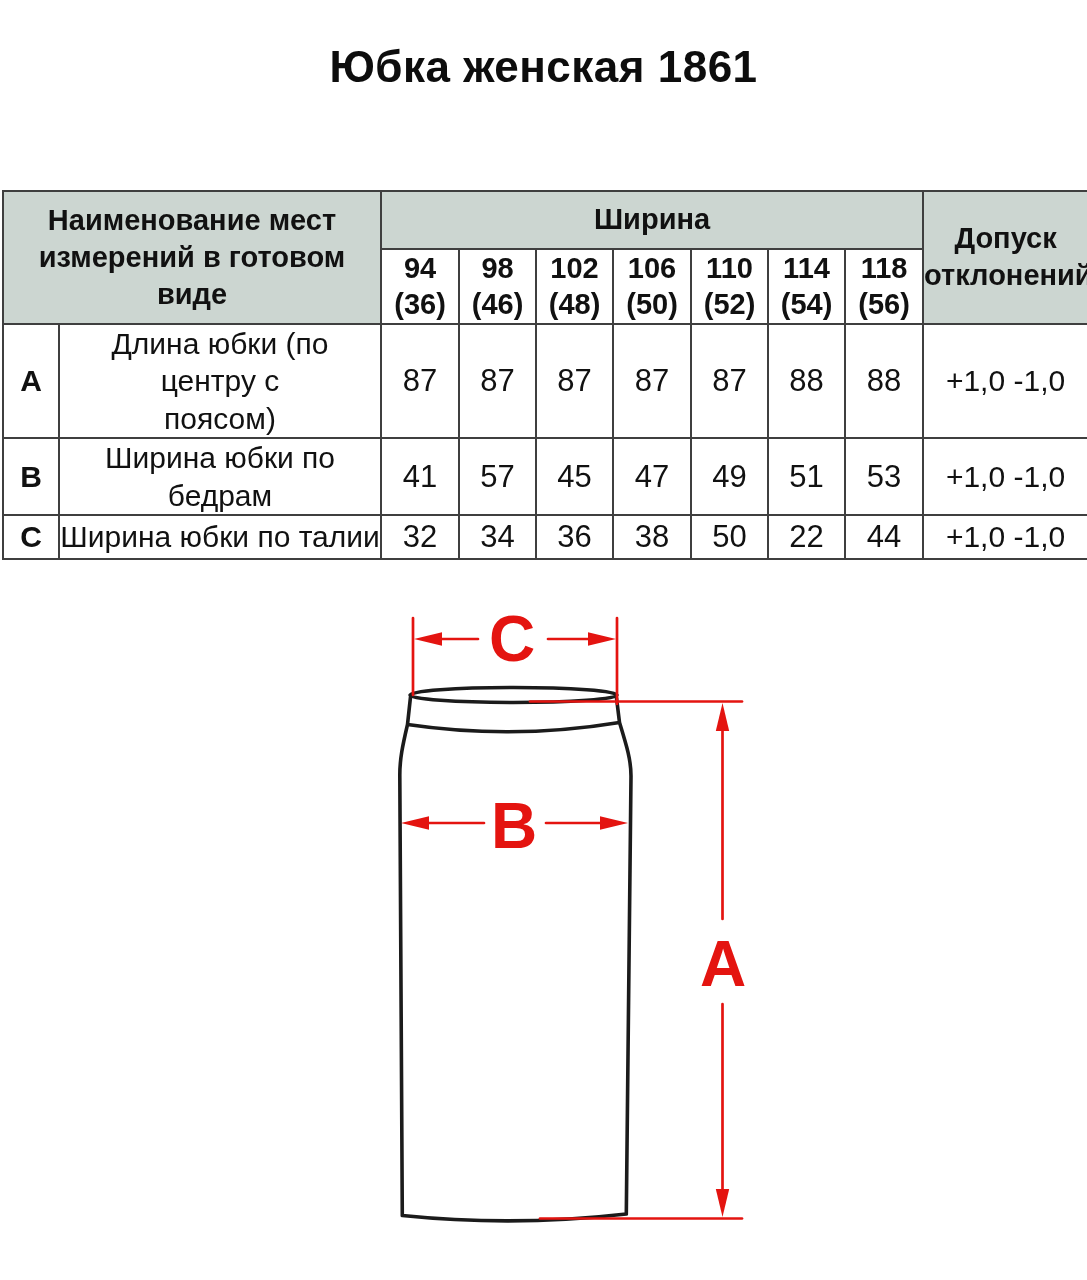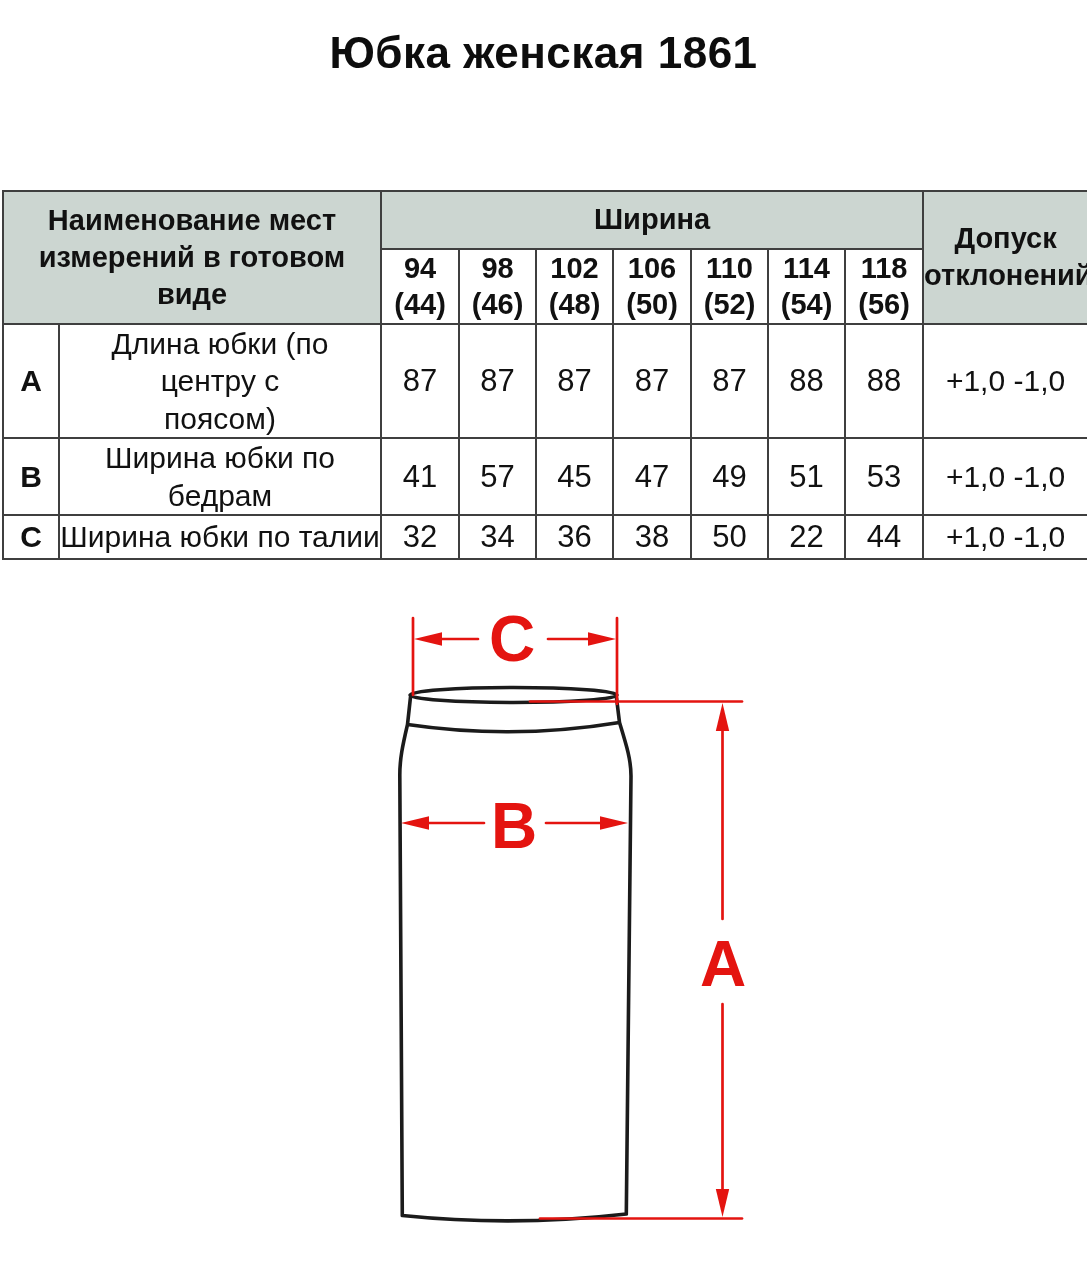--- a/index.html
+++ b/index.html
@@ -2,21 +2,21 @@
 <html><head>
 <meta charset="utf-8">
 <style>
   html,body{margin:0;padding:0;}
   body{
     width:1087px;height:1280px;position:relative;background:#ffffff;
     font-family:"Liberation Sans",sans-serif;color:#111;
     -webkit-font-smoothing:antialiased;overflow:hidden;
   }
   .page-title{
-    position:absolute;top:30px;left:0;width:100%;
+    position:absolute;top:44px;left:0;width:100%;
     text-align:center;font-size:44px;font-weight:bold;line-height:1.05;
     letter-spacing:0.5px;color:#0d0d0d;
   }
   table.size-table{
     position:absolute;left:2px;top:190px;width:1083px;
     border-collapse:collapse;table-layout:fixed;
   }
   table.size-table th,table.size-table td{
     border:2px solid #3f3f3f;overflow:hidden;
     vertical-align:middle;text-align:center;padding:0;
@@ -65,21 +65,21 @@
         <span>Наименование мест</span><br>
         <span>измерений в готовом виде</span>
       </th>
       <th class="hdr" colspan="7">Ширина</th>
       <th class="hdr" rowspan="2">
         <span>Допуск</span><br>
         <span>отклонений</span>
       </th>
     </tr>
     <tr class="hdr-row-2">
-      <th class="size-cell"><span>94</span><br><span>(44)</span></th>
+      <th class="size-cell"><span>94</span><br><span>(36)</span></th>
       <th class="size-cell"><span>98</span><br><span>(46)</span></th>
       <th class="size-cell"><span>102</span><br><span>(48)</span></th>
       <th class="size-cell"><span>106</span><br><span>(50)</span></th>
       <th class="size-cell"><span>110</span><br><span>(52)</span></th>
       <th class="size-cell"><span>114</span><br><span>(54)</span></th>
       <th class="size-cell"><span>118</span><br><span>(56)</span></th>
     </tr>
   </thead>
   <tbody>
     <tr class="row-a">

